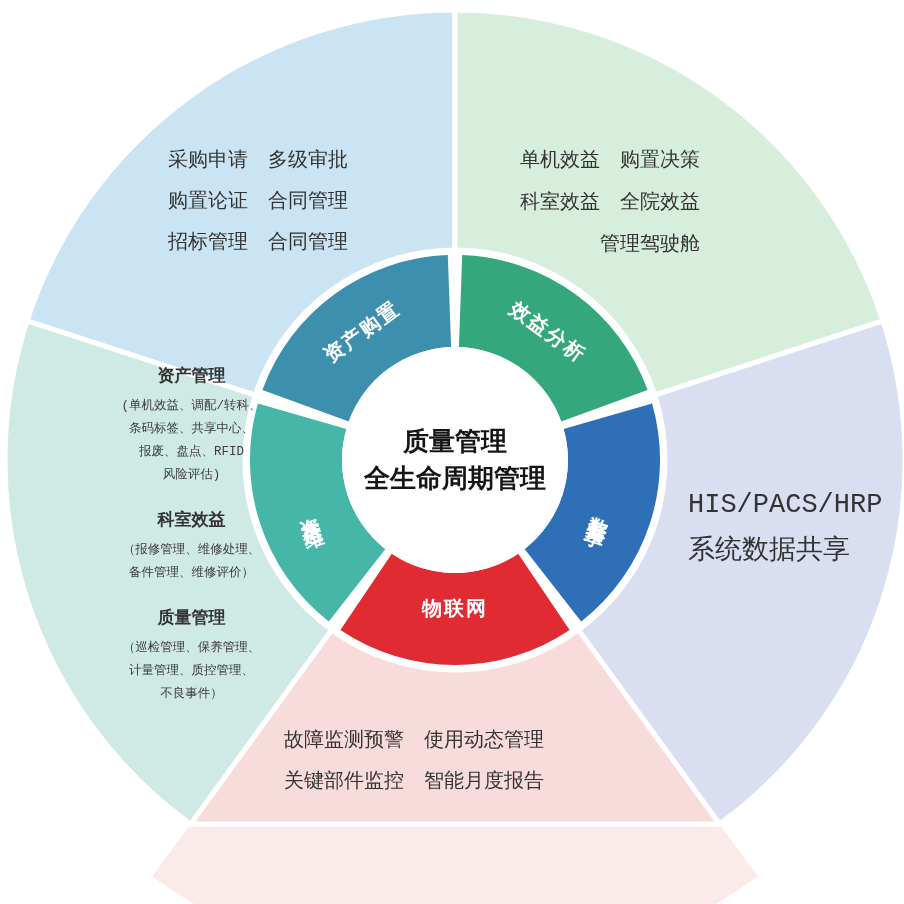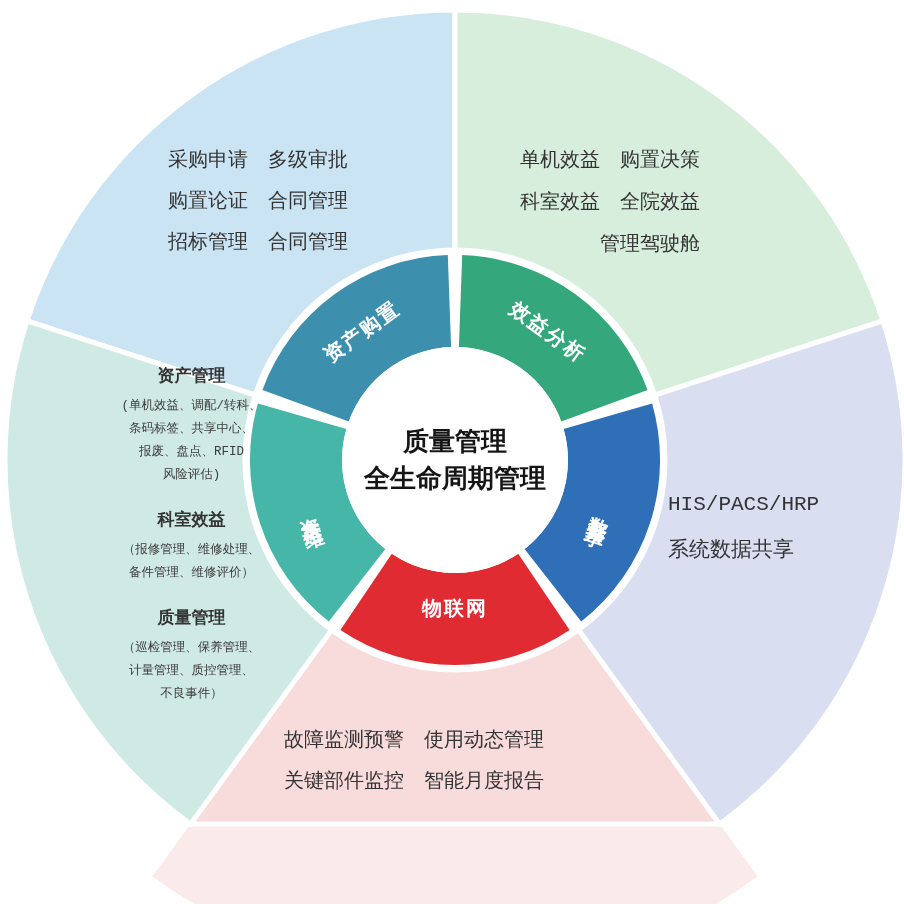--- a/index.html
+++ b/index.html
@@ -19,21 +19,21 @@
     position:absolute; left:455px; top:460px; transform:translate(-50%,-50%);
     text-align:center; color:#151515; font-weight:700; font-size:26px; line-height:37px;
     white-space:nowrap;
   }
 
   .sector-text { position:absolute; color:#333333; font-size:20px; font-weight:500; }
   .sector-text div { white-space:nowrap;font-family:Liberation Mono, monospace; }
 
   #text-procurement { left:130px; top:140px; width:256px; text-align:center; line-height:41px; }
   #text-benefit     { left:520px; top:140px; line-height:42px; text-align:right; }
-  #text-data        { left:668px; top:482px; line-height:46px; font-size:21px; }
+  #text-data        { left:688px; top:482px; line-height:46px; font-size:27px; }
   #text-iot         { left:284px; top:720px; width:372px; text-align:left; line-height:41px; }
 
   #text-operations  { left:89px;  top:364px; width:205px; font-size:17px;text-align:center; }
   .ops-group   { margin-bottom:21px; }
   .ops-heading { font-size:17px; font-weight:700; color:#333333; margin:0 0 8px 0; }
   .ops-detail  { font-size:12.5px; line-height:23px; color:#3c3c3c; white-space:nowrap; }
 </style>
 </head>
 <body>
 

